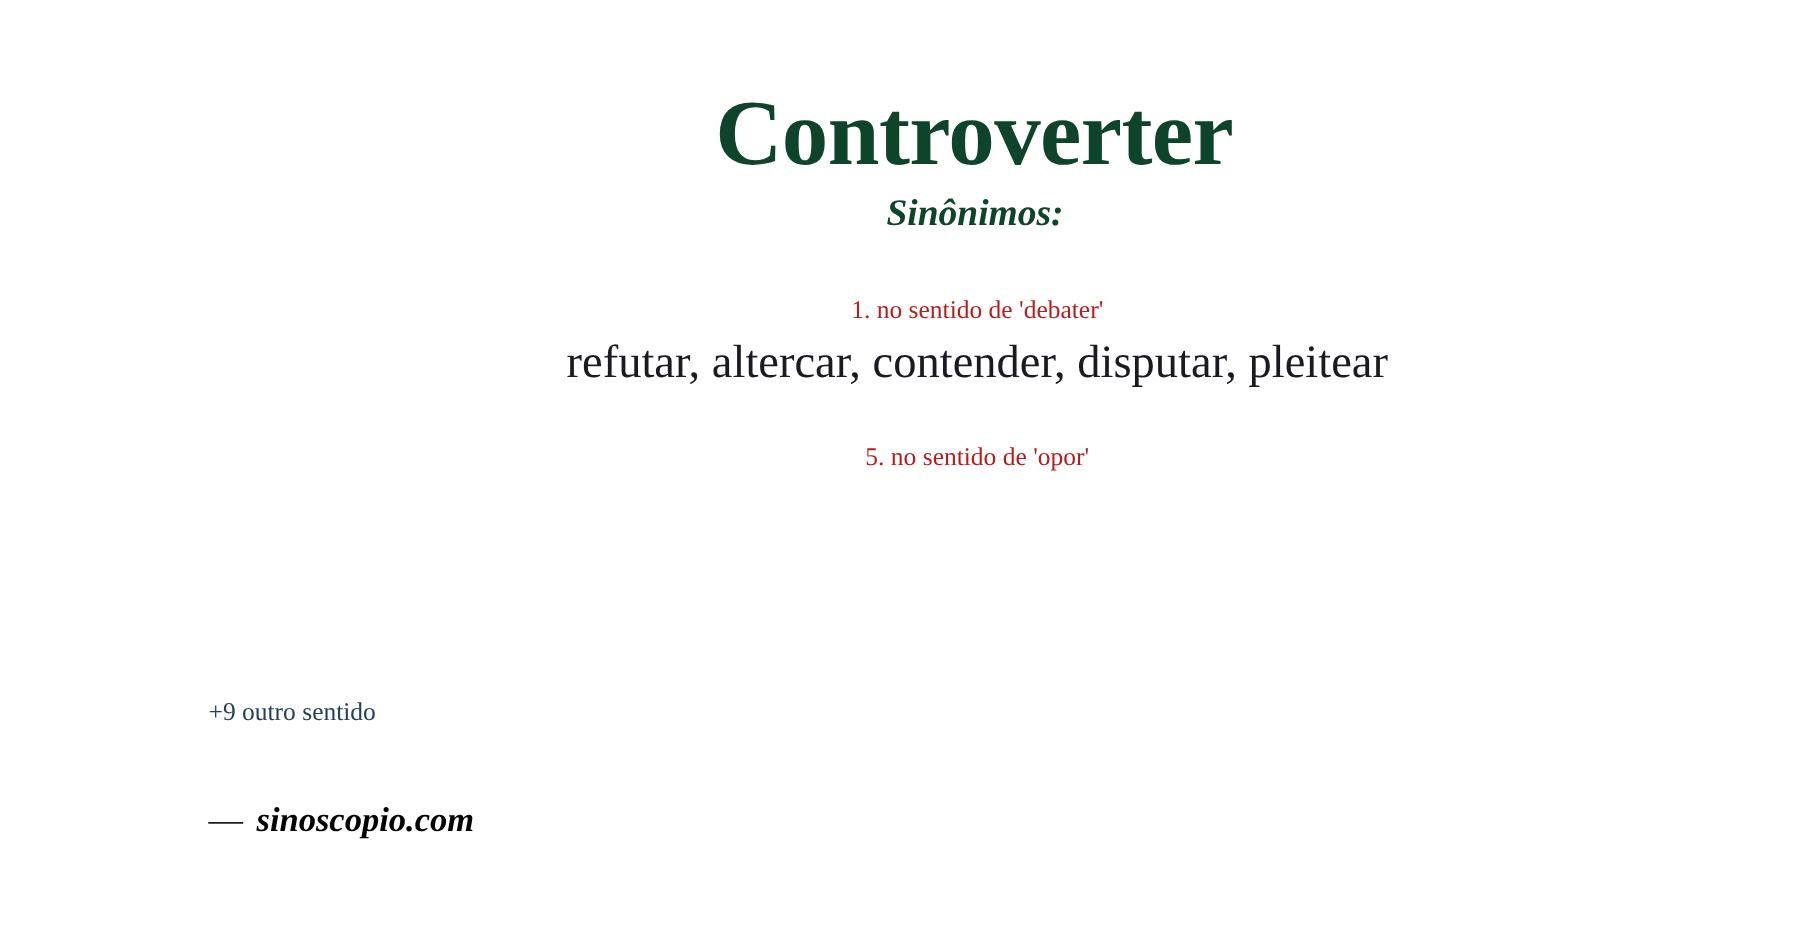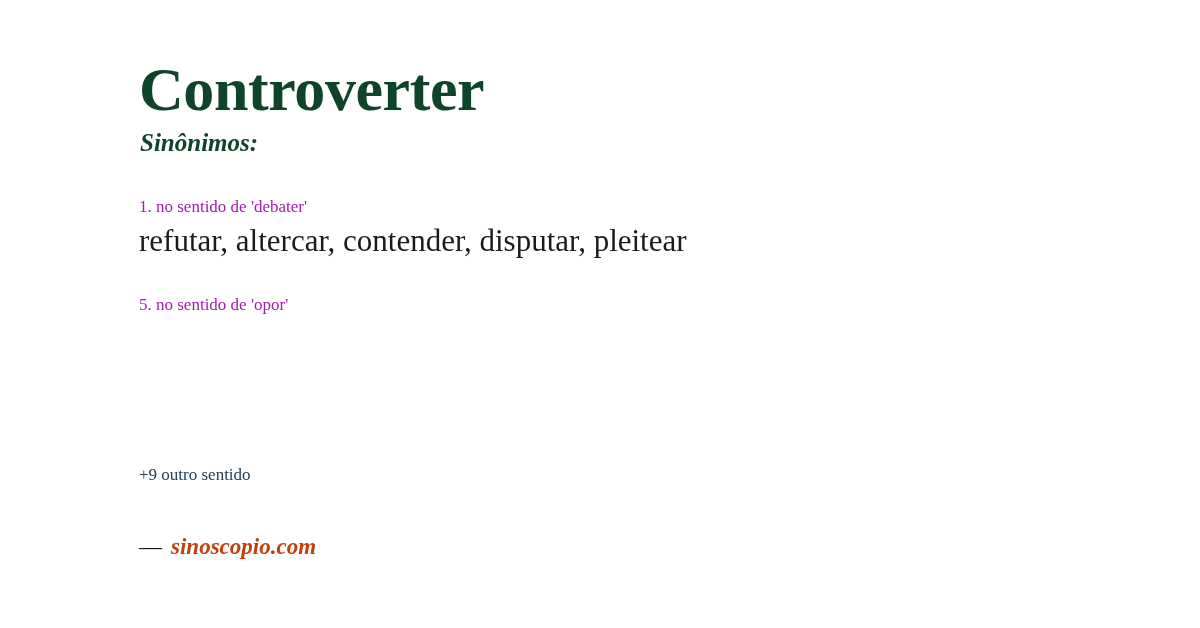--- a/index.html
+++ b/index.html
@@ -17,20 +17,21 @@
     overflow: hidden;
   }
 
   .card {
     position: relative;
     width: 1200px;
     height: 628px;
     box-sizing: border-box;
     padding: 0 0 0 117px;
     background: #ffffff;
+    text-align: center;
   }
 
   
   .header {
     position: absolute;
     left: 139px;
     top: 58px;
     right: 40px;
   }
 
@@ -74,21 +75,21 @@
   .sense-block:last-child {
     margin-bottom: 0;
   }
 
   .sense-label {
     display: block;
     font-family: "Liberation Serif", "DejaVu Serif", serif;
     font-size: 17px;
     line-height: 1.25;
     font-weight: 400;
-    color: #a21caf;
+    color: #b91c1c;
     white-space: nowrap;
   }
 
   .sense-synonyms {
     display: block;
     margin-top: 4px;
     font-family: "Liberation Serif", "DejaVu Serif", serif;
     font-size: 31px;
     line-height: 1.28;
     font-weight: 400;
@@ -126,21 +127,21 @@
     font-style: normal;
     color: #1A1B20;
   }
 
   .footer-source {
     font-family: "Liberation Serif", "DejaVu Serif", serif;
     font-size: 23px;
     line-height: 1.2;
     font-weight: 700;
     font-style: italic;
-    color: #c2410c;
+    color: #000000;
     white-space: nowrap;
   }
 </style>
 </head>
 <body>
 
 <div class="card">
 
   <div class="header">
     <h1 class="word-title">Controverter</h1>

